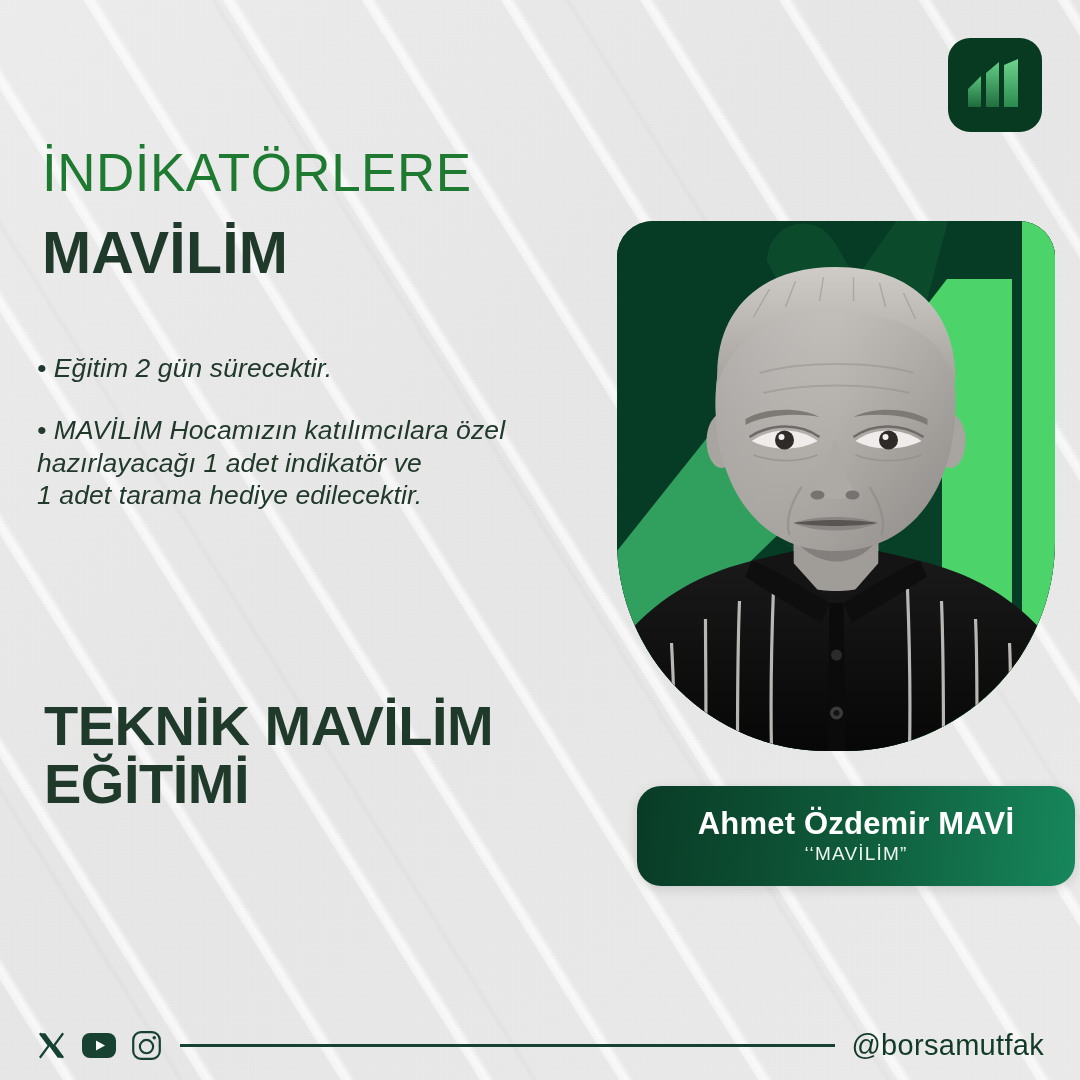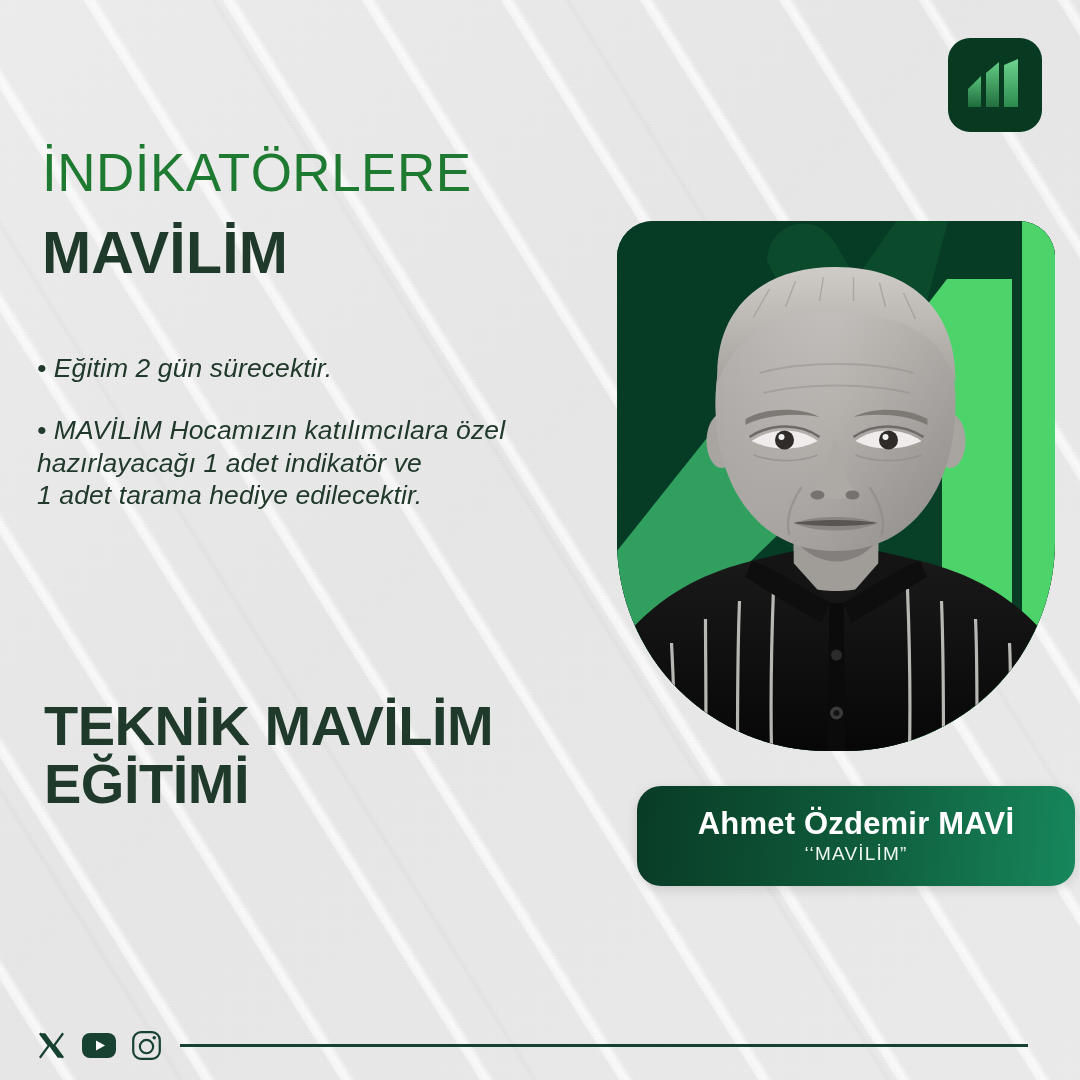--- a/index.html
+++ b/index.html
@@ -339,13 +339,14 @@
     </span>
     <span class="soc">
       <svg width="31" height="31" viewBox="0 0 28 28" fill="none" stroke="#174231" stroke-width="2">
         <rect x="2" y="2" width="24" height="24" rx="7"></rect>
         <circle cx="14" cy="15" r="6"></circle>
         <circle cx="21" cy="7" r="1.6" fill="#174231" stroke="none"></circle>
       </svg>
     </span>
   </div>
   <div id="footer-rule"></div>
+  <div id="social-handle">@borsamutfak</div>
 </div>
 
 </body></html>

